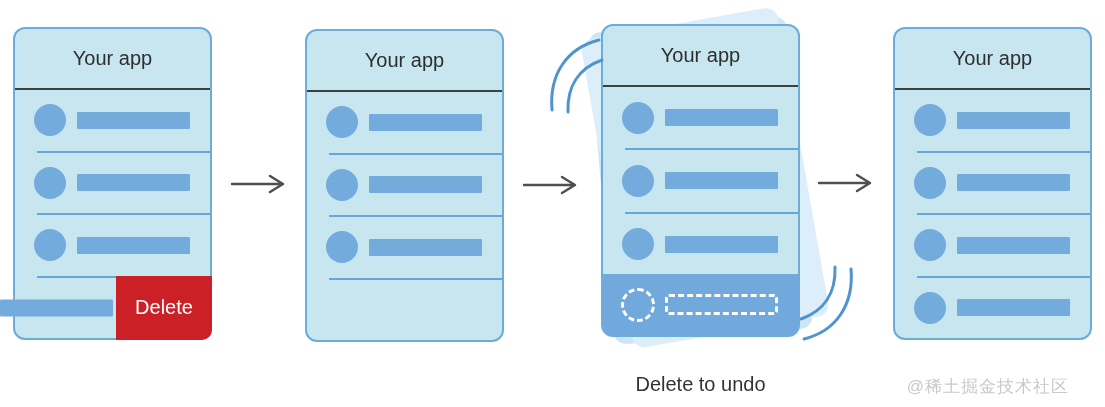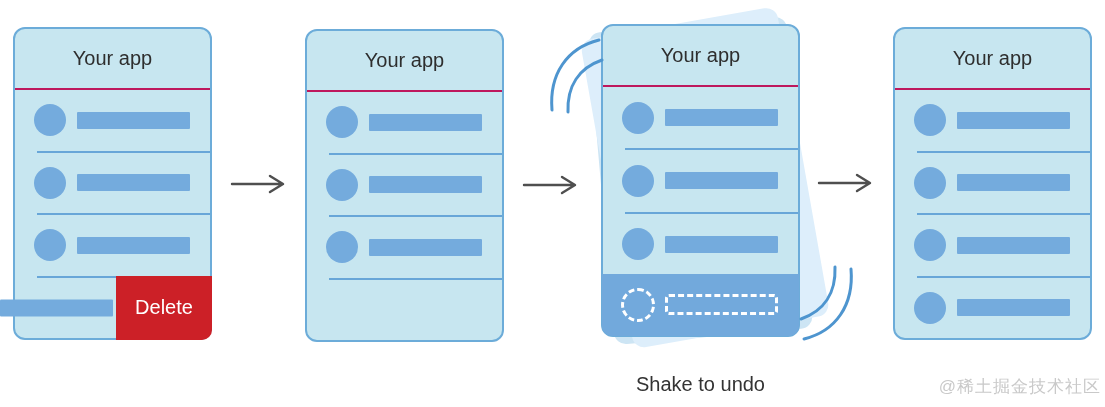--- a/index.html
+++ b/index.html
@@ -8,21 +8,21 @@
     font-family:"Liberation Sans",sans-serif;
   }
   
   .phone-wrap{position:absolute;width:199px;height:313px;}
   .phone{
     position:absolute;inset:0;z-index:2;box-sizing:border-box;
     width:199px;height:313px;background:#c7e6f0;border:2px solid #6cacd9;
     border-radius:12px;display:flex;flex-direction:column;
   }
   .phone-header{
-    flex:none;height:59px;border-bottom:2px solid #be185d;
+    flex:none;height:59px;border-bottom:2px solid #404040;
     display:flex;align-items:center;justify-content:center;
     font-size:20px;color:#2e2e2e;
   }
   .row{flex:1;position:relative;display:flex;align-items:center;padding-left:19px;}
   .dot{flex:none;width:32px;height:32px;border-radius:50%;background:#74abdd;}
   .bar{flex:none;width:113px;height:17px;margin-left:11px;background:#74abdd;border-radius:1px;}
   .sep{flex:none;height:2px;margin-left:22px;background:#68a6d8;}
   .row-empty{flex:1;}
   
   .row-swiped{padding-left:0;}
@@ -44,21 +44,21 @@
   .ghost-bar{flex:none;width:107px;height:15px;margin-left:10px;border:3px dashed #ffffff;border-radius:4px;}
   .arcs{position:absolute;z-index:4;}
   
   .flow-arrow{position:absolute;}
   
   .caption{
     position:absolute;left:601px;top:373px;width:199px;text-align:center;
     font-size:20px;color:#333333;
   }
   .watermark{
-    position:absolute;right:4px;top:375px;font-size:17px;color:#c9c9c9;letter-spacing:1px;
+    position:absolute;right:36px;top:375px;font-size:17px;color:#c9c9c9;letter-spacing:1px;
   }
 </style>
 </head>
 <body>
 
 <div class="stage">
 
   <div class="phone-wrap" style="left:13px;top:27px;">
     <div class="phone">
       <div class="phone-header">
@@ -180,16 +180,16 @@
         <span class="bar"></span>
       </div>
       <div class="sep"></div>
       <div class="row">
         <span class="dot"></span>
         <span class="bar"></span>
       </div>
     </div>
   </div>
 
-  <div class="caption">Shake to undo</div>
+  <div class="caption">Delete to undo</div>
   <div class="watermark">@稀土掘金技术社区</div>
 
 </div>
 
 </body></html>

